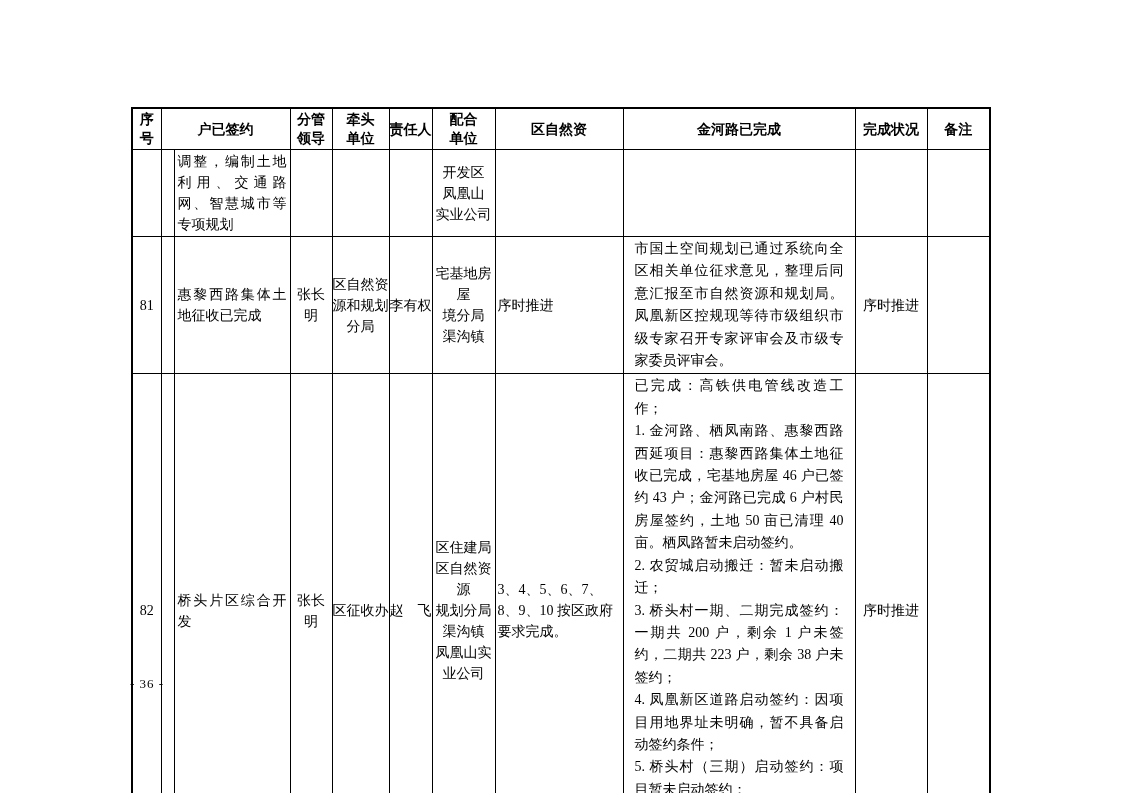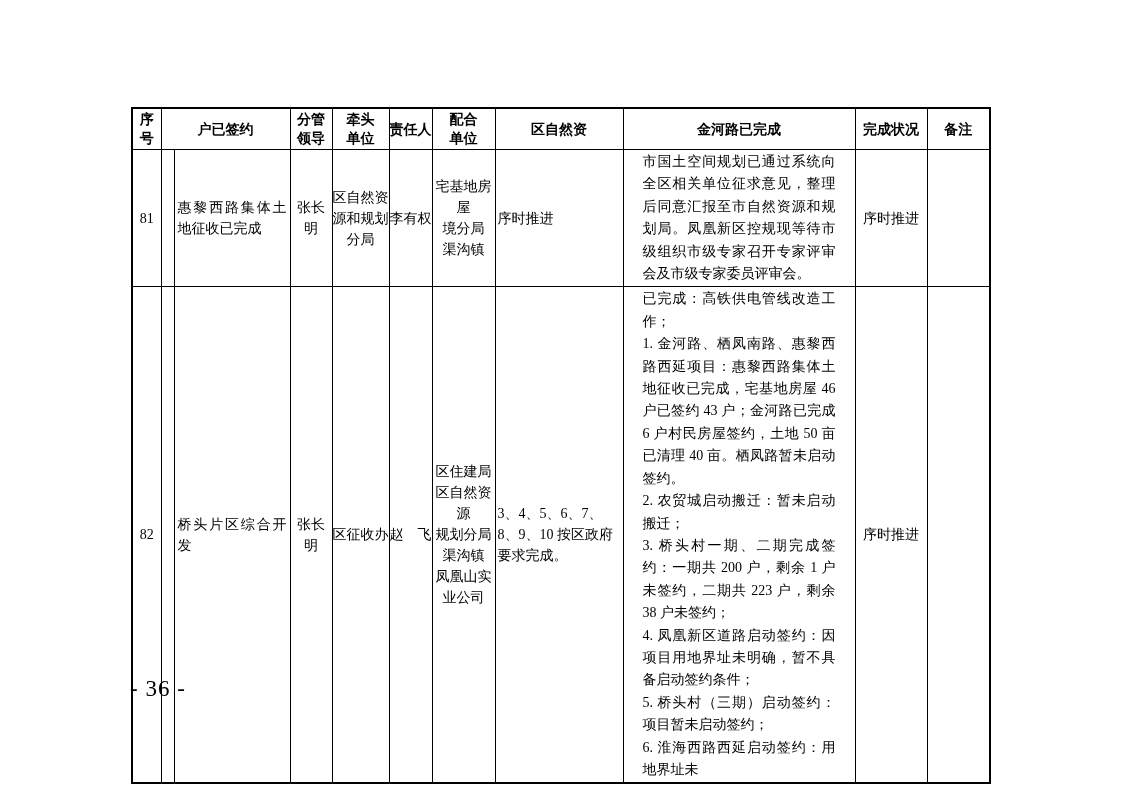--- a/index.html
+++ b/index.html
@@ -47,28 +47,28 @@
   tr.row-header  { height: 41px; }
   tr.row-partial { height: 62px; }
   tr.row-81      { height: 108px; }
   tr.row-82      { height: 342px; }
   td.c-center { text-align: center; padding: 1px 0; }
   td.c-left   { text-align: left; }
   td.goal     { text-align: justify; padding: 1px 3px; }
   td.status-long {
     text-align: justify;
     line-height: 22.4px;
-    padding: 1px 19px;
+    padding: 1px 11px;
     vertical-align: middle;
   }
   .page-number {
     position: absolute;
     left: 130px;
     top: 676px;
-    font-size: 23px;
+    font-size: 13px;
     letter-spacing: 1px;
   }
 </style>
 </head>
 <body>
 
 <div class="page">
 
   <table class="doc-table">
     <colgroup>
@@ -96,20 +96,35 @@
 单位</th>
       <th>责任人</th>
       <th>配合
 单位</th>
       <th>区自然资</th>
       <th>金河路已完成</th>
       <th>完成状况</th>
       <th>备注</th>
     </tr>
 
+    <tr class="row-partial">
+      <td class="c-center"></td>
+      <td class="c-center"></td>
+      <td class="goal">调整，编制土地利用、交通路网、智慧城市等专项规划</td>
+      <td class="c-center"></td>
+      <td class="c-center"></td>
+      <td class="c-center"></td>
+      <td class="c-center">开发区
+凤凰山
+实业公司</td>
+      <td class="c-left"></td>
+      <td class="status-long"></td>
+      <td class="c-center"></td>
+      <td class="c-center"></td>
+    </tr>
 
     <tr class="row-81">
       <td class="c-center">81</td>
       <td class="c-center"></td>
       <td class="goal">惠黎西路集体土地征收已完成</td>
       <td class="c-center">张长
 明</td>
       <td class="c-center">区自然资
 源和规划
 分局</td>

